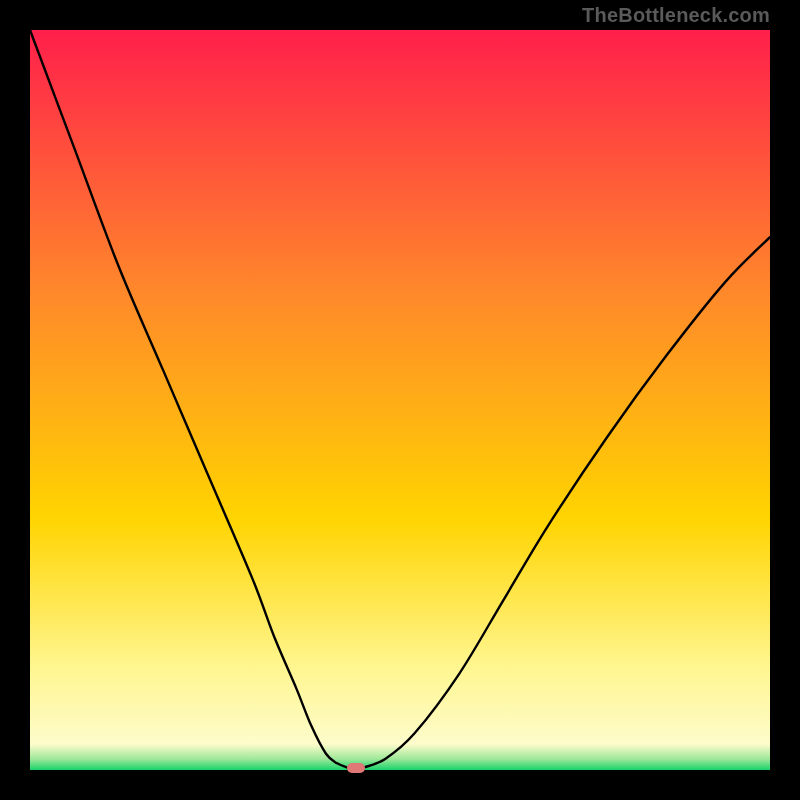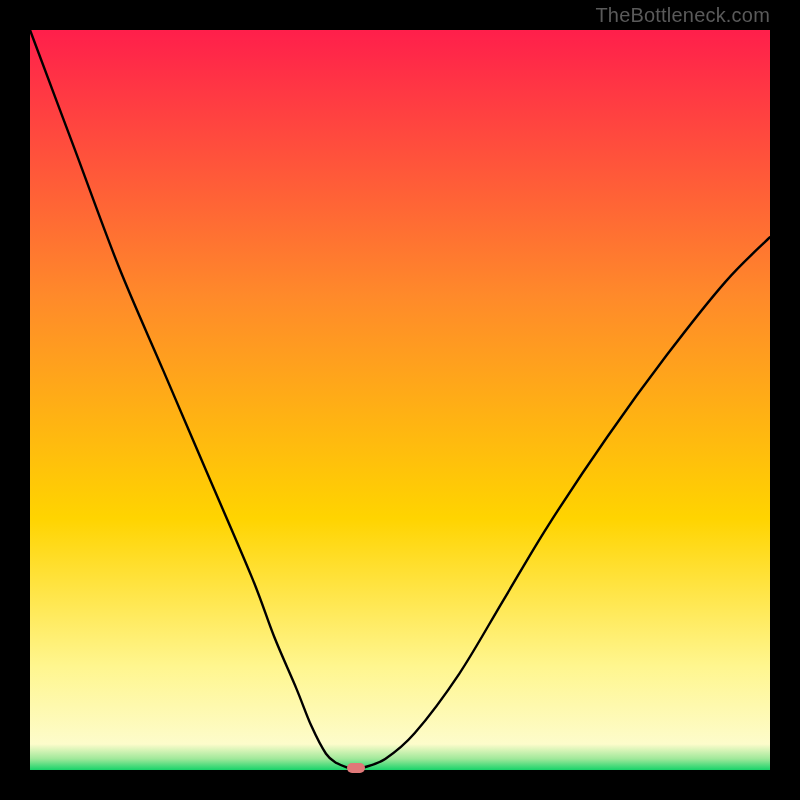--- a/index.html
+++ b/index.html
@@ -40,21 +40,21 @@
     height: 100%;
     overflow: visible;
   }
   .watermark {
     position: absolute;
     top: 4px;
     right: 30px;
     color: #5a5a5a;
     font-family: Arial, Helvetica, sans-serif;
     font-size: 20px;
-    font-weight: 400;
+    font-weight: 700;
     letter-spacing: 0.2px;
     user-select: none;
   }
   .minmark {
     position: absolute;
     width: 18px;
     height: 10px;
     border-radius: 5px;
     transform: translate(-50%, -50%);
   }

